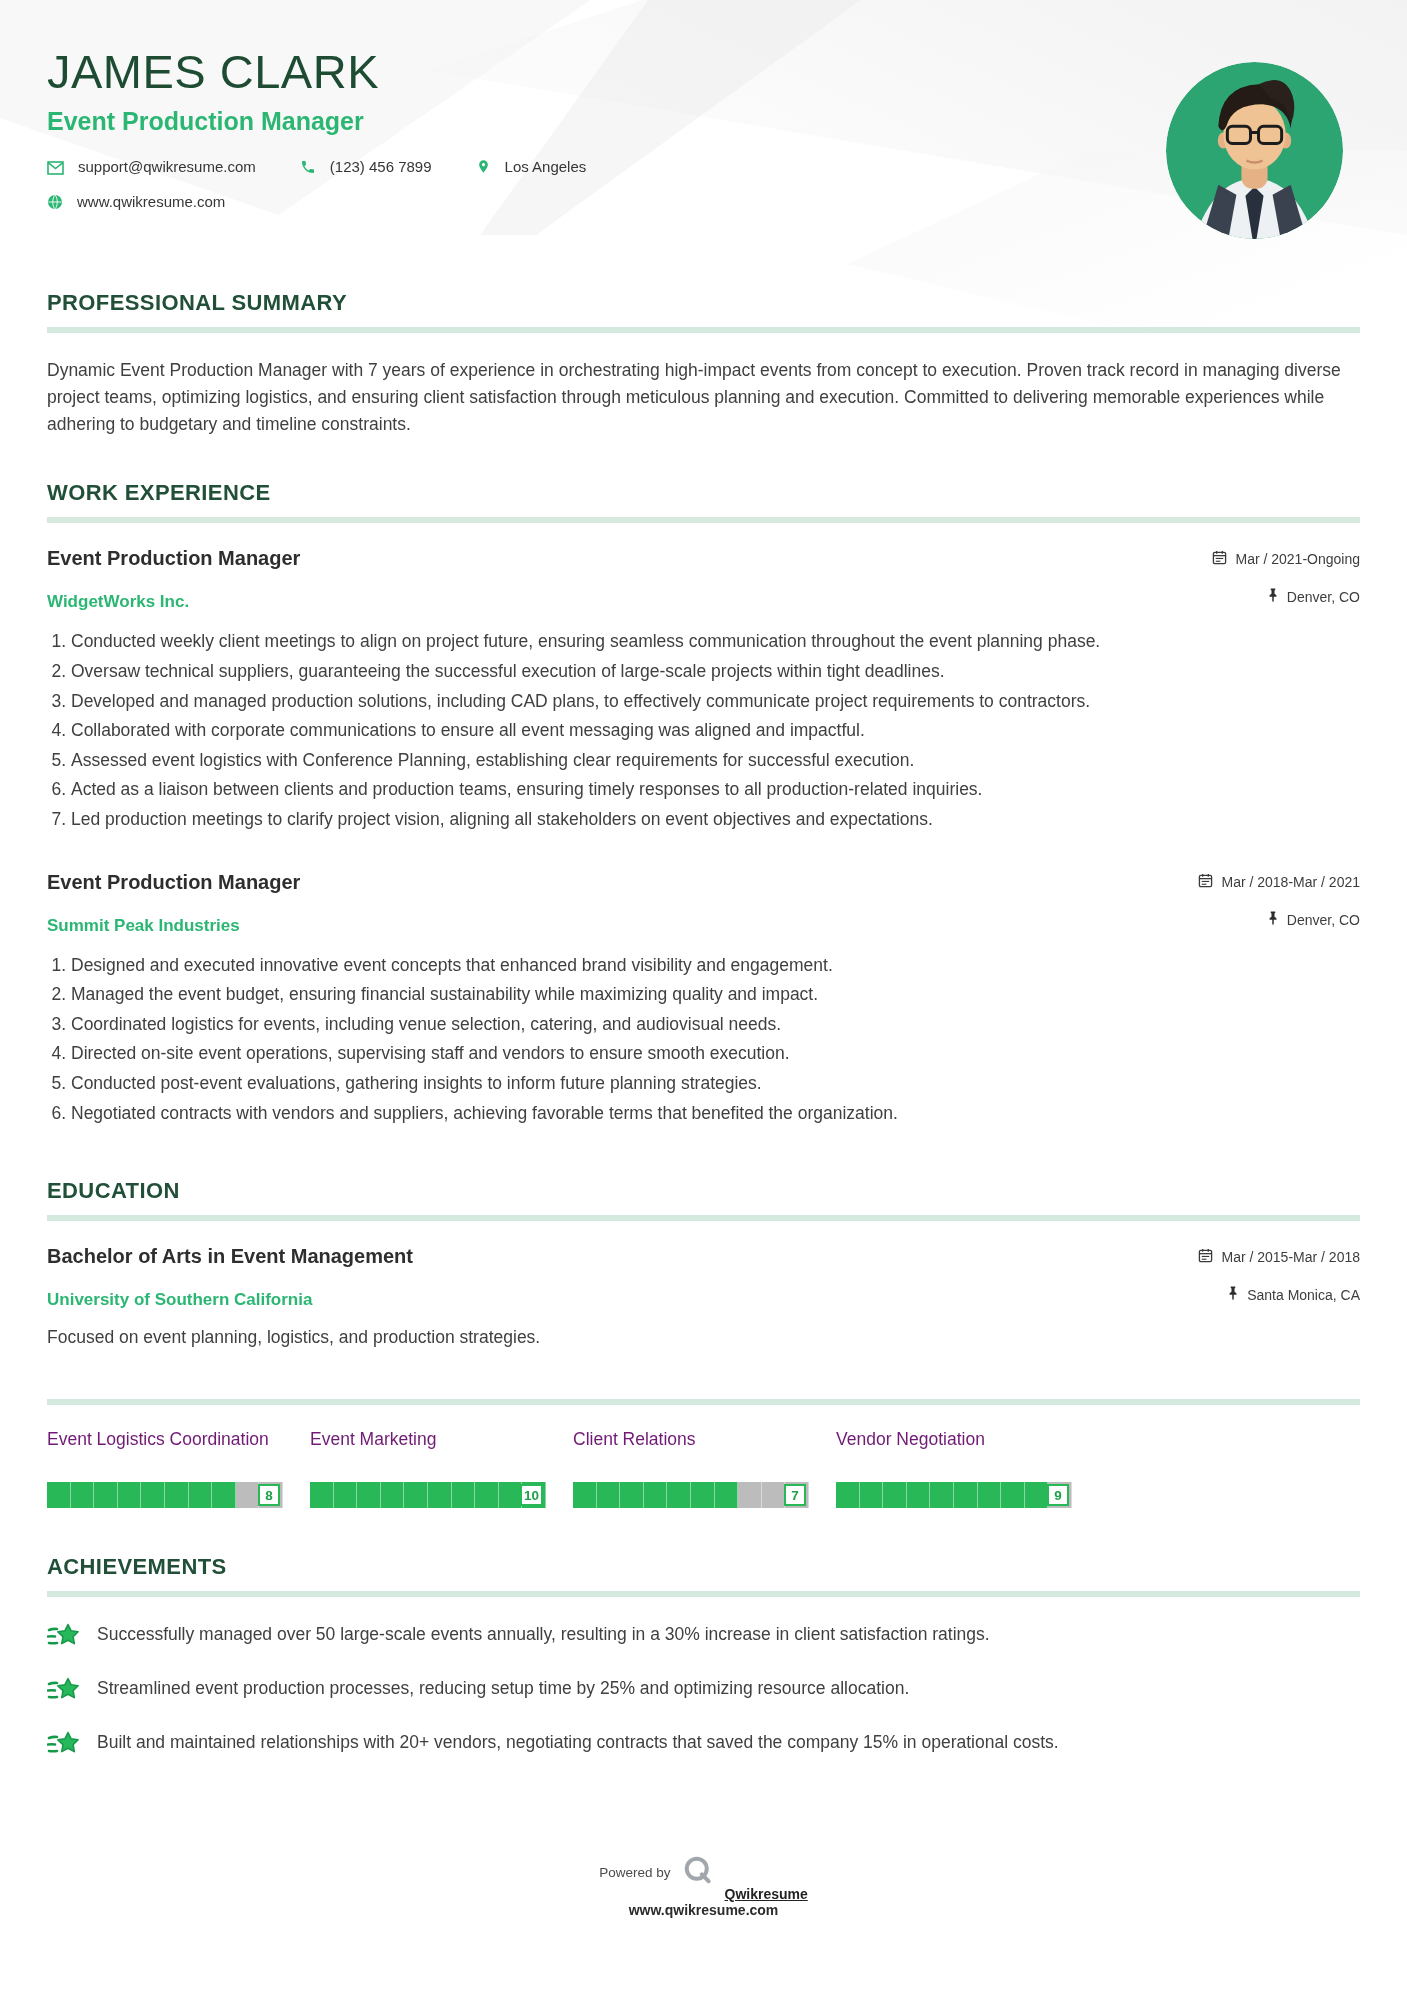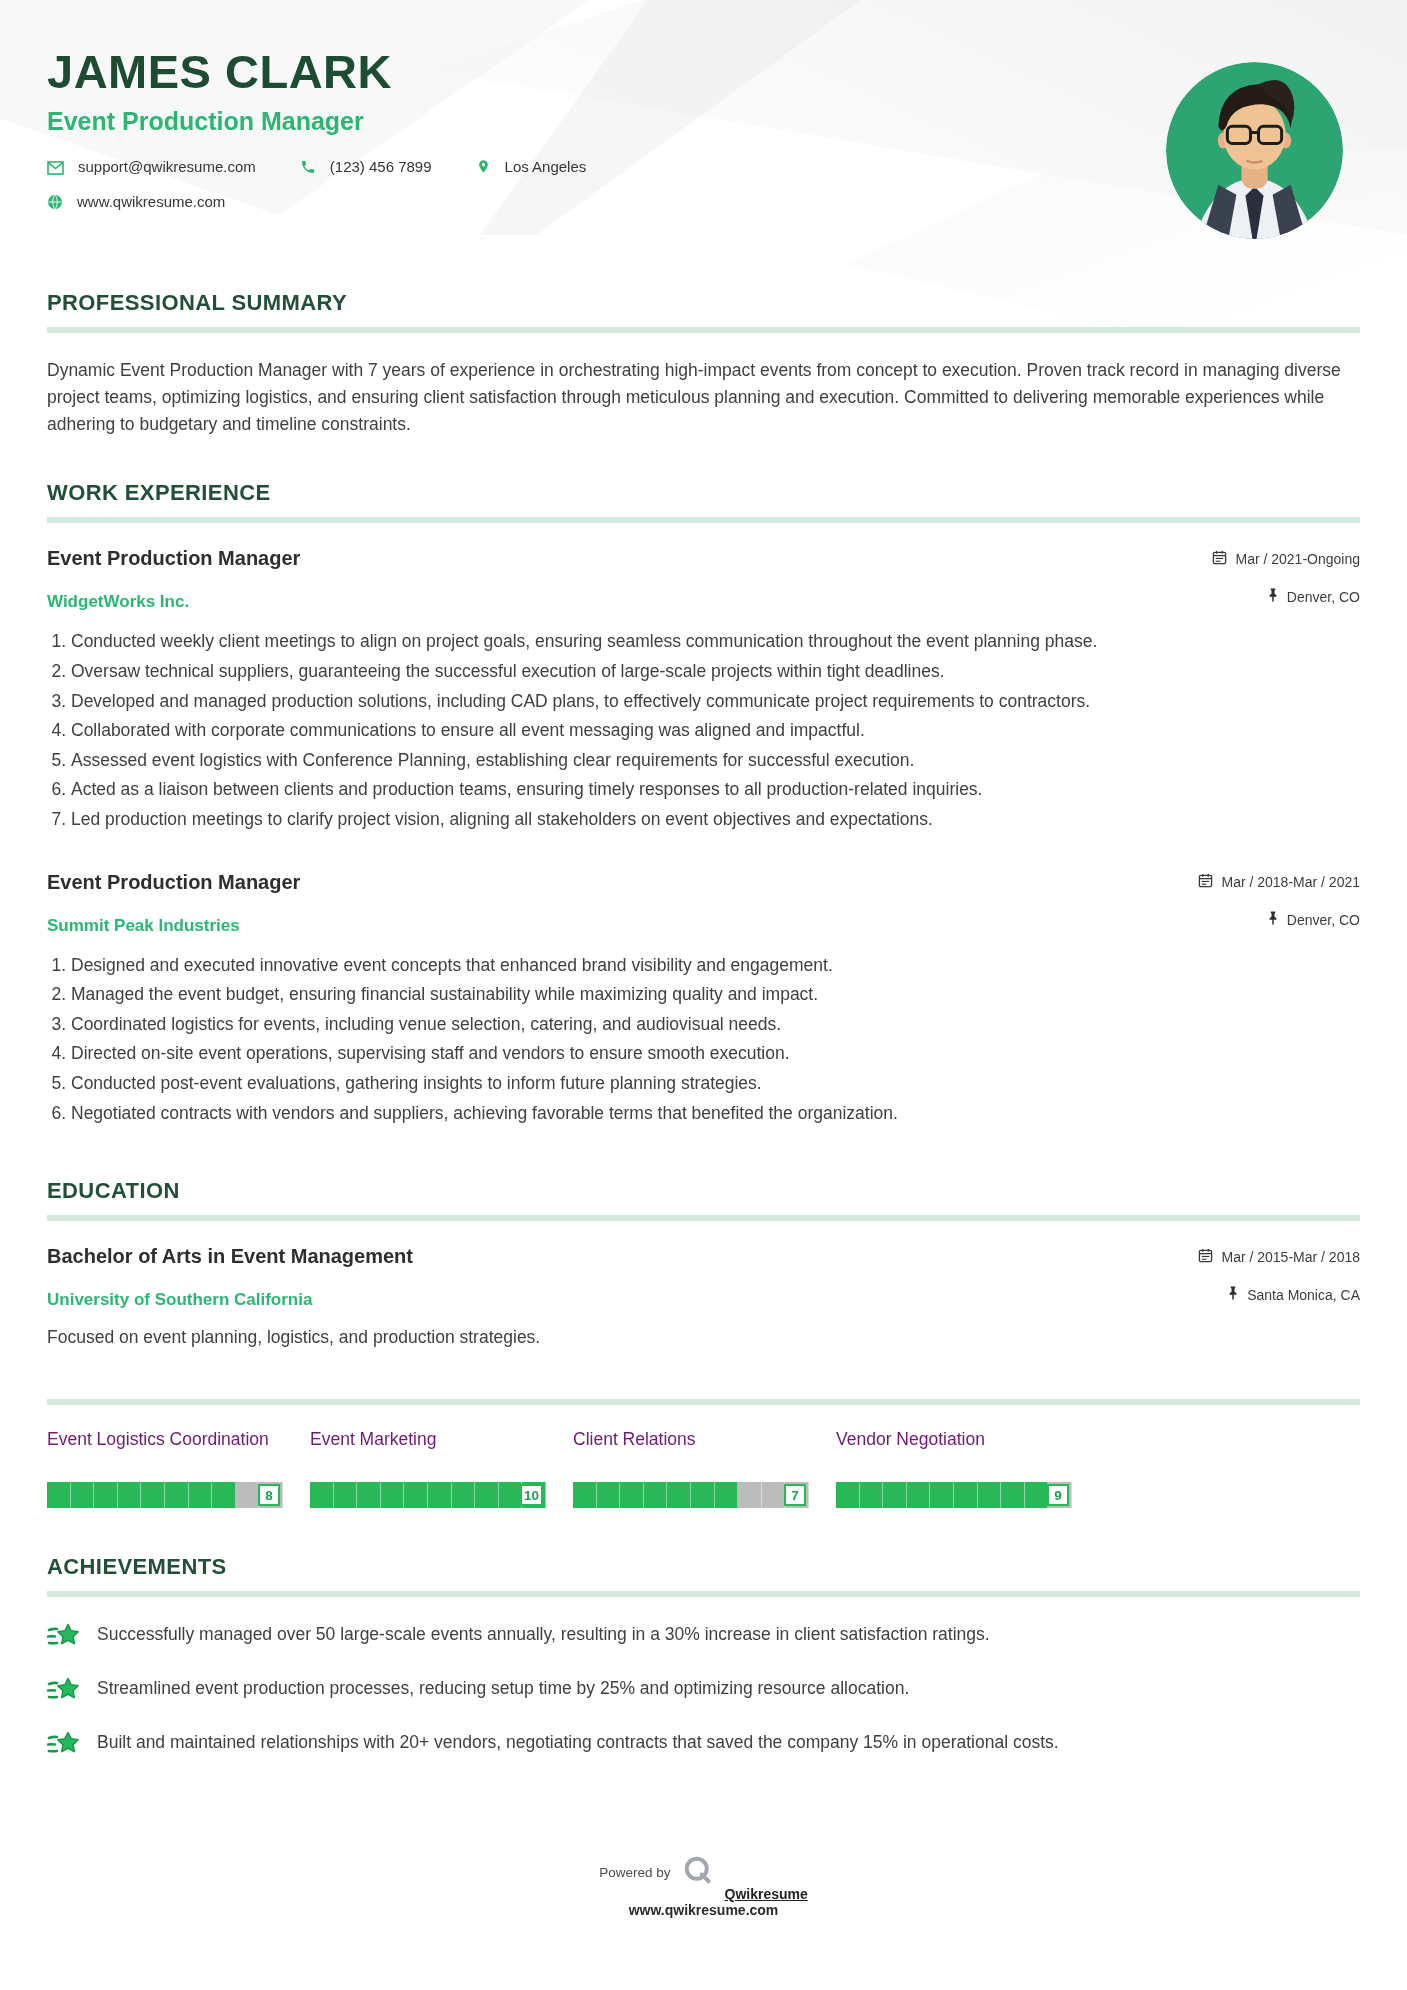--- a/index.html
+++ b/index.html
@@ -38,21 +38,21 @@
     opacity: .4;
   }
   .shape-4 {
     top: 150px; right: 0; width: 700px; height: 380px;
     background: linear-gradient(160deg, #f1f1f1, #ffffff 60%);
     clip-path: polygon(100% 0, 100% 65%, 20% 30%, 55% 0);
     opacity: .5;
   }
   .header-inner { position: relative; padding: 44px 47px 0 47px; z-index: 2; }
   .candidate-name {
-    font-size: 47px; font-weight: 700; letter-spacing: .5px;
+    font-size: 47px; font-weight: 400; letter-spacing: .5px;
     color: #1d4c33;
   }
   .candidate-title {
     font-size: 25px; font-weight: 600; color: #2bb673;
     margin-top: 8px;
   }
   .contact-rows { margin-top: 22px; }
   .contact-row { display: flex; align-items: center; gap: 44px; margin-bottom: 18px; }
   .contact-item { display: flex; align-items: flex-end; gap: 14px; font-size: 15px; color: #363636; }
   .contact-item svg { display: block; }
@@ -239,21 +239,21 @@
           <div class="entry-meta">
             <span>
               <svg width="12" height="15" viewBox="0 0 16 20">
                   <path fill="#2e2e2e" d="M5 0.5h6v2l-1 .8v4.2l2.6 2.2V11.5H9v5.5L8 19l-1-2v-5.5H3.4V9.7L6 7.5V3.3l-1-.8z"></path>
                 </svg>
             </span>
             <span>Denver, CO</span>
           </div>
         </div>
         <ol class="bullets">
-          <li>Conducted weekly client meetings to align on project goals, ensuring seamless communication throughout the event planning phase.</li>
+          <li>Conducted weekly client meetings to align on project future, ensuring seamless communication throughout the event planning phase.</li>
           <li>Oversaw technical suppliers, guaranteeing the successful execution of large-scale projects within tight deadlines.</li>
           <li>Developed and managed production solutions, including CAD plans, to effectively communicate project requirements to contractors.</li>
           <li>Collaborated with corporate communications to ensure all event messaging was aligned and impactful.</li>
           <li>Assessed event logistics with Conference Planning, establishing clear requirements for successful execution.</li>
           <li>Acted as a liaison between clients and production teams, ensuring timely responses to all production-related inquiries.</li>
           <li>Led production meetings to clarify project vision, aligning all stakeholders on event objectives and expectations.</li>
         </ol>
       </article>
 
       <article class="entry" style="margin-top:38px">

